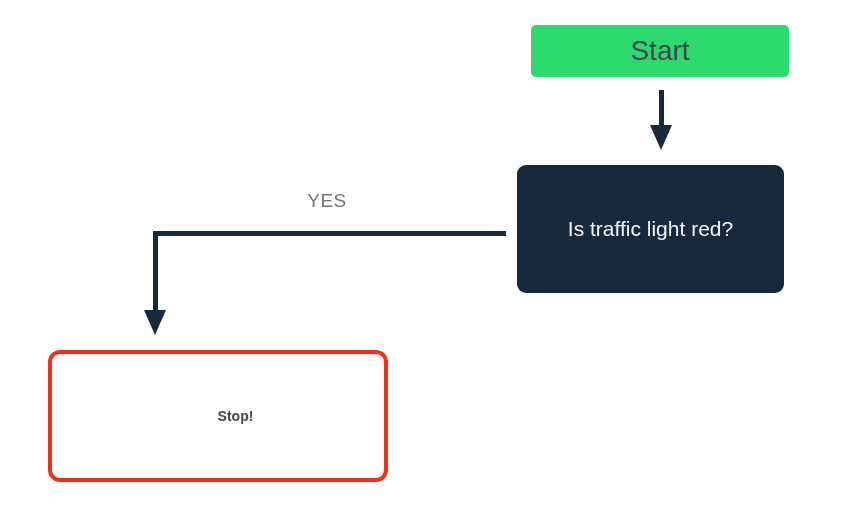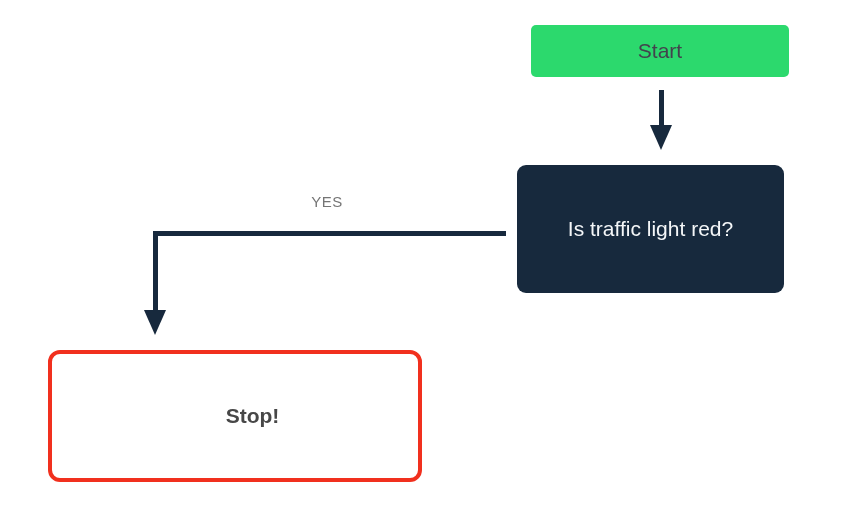--- a/index.html
+++ b/index.html
@@ -20,37 +20,37 @@
     display: flex;
     align-items: center;
     justify-content: center;
     box-sizing: border-box;
     text-align: center;
   }
   .node-start {
     left: 531px; top: 25px;
     width: 258px; height: 52px;
     border-radius: 5px;
-    font-size: 21px;
+    font-size: 28px;
     font-weight: 500;
   }
   .node-decision {
     left: 517px; top: 165px;
     width: 267px; height: 128px;
     border-radius: 9px;
     font-size: 21px;
     font-weight: 400;
   }
   .node-stop {
     left: 48px; top: 350px;
-    width: 374px; height: 132px;
+    width: 340px; height: 132px;
     border-radius: 12px;
     border-style: solid;
     border-width: 4px;
-    font-size: 21px;
+    font-size: 14px;
     font-weight: 700;
     padding-left: 35px;
   }
   .edge-line {
     position: absolute;
   }
   .line-start-decision {
     left: 659px; top: 90px;
     width: 5px; height: 37px;
   }
@@ -73,21 +73,21 @@
   .head-start-decision {
     left: 650px; top: 125px;
   }
   .head-yes-stop {
     left: 144px; top: 310px;
   }
   .edge-label {
     position: absolute;
     left: 327px; top: 201px;
     transform: translate(-50%, -50%);
-    font-size: 15px;
+    font-size: 19px;
     font-weight: 400;
     letter-spacing: 0.5px;
   }
 </style>
 </head>
 <body>
 
 <div class="canvas" style="background: rgb(255, 255, 255);">
 
   <div class="node node-start" style="background: rgb(44, 217, 109); color: rgb(66, 67, 77);">

